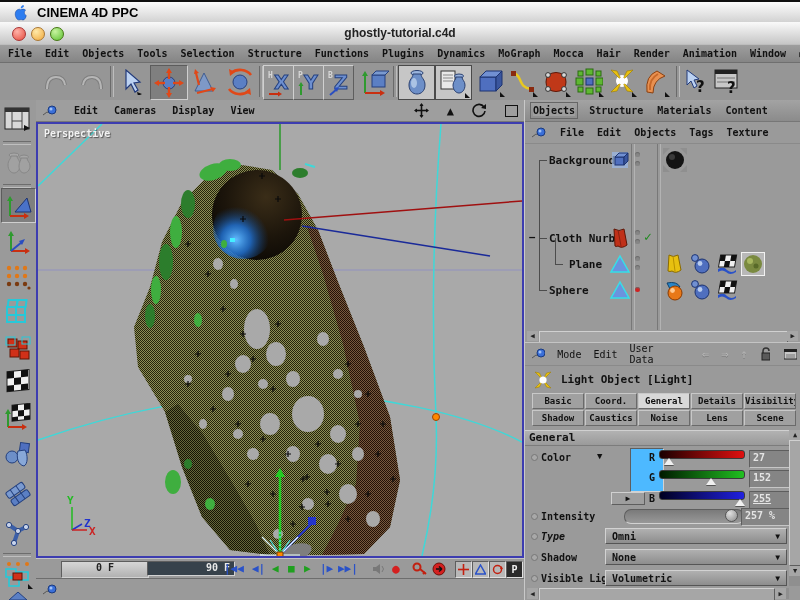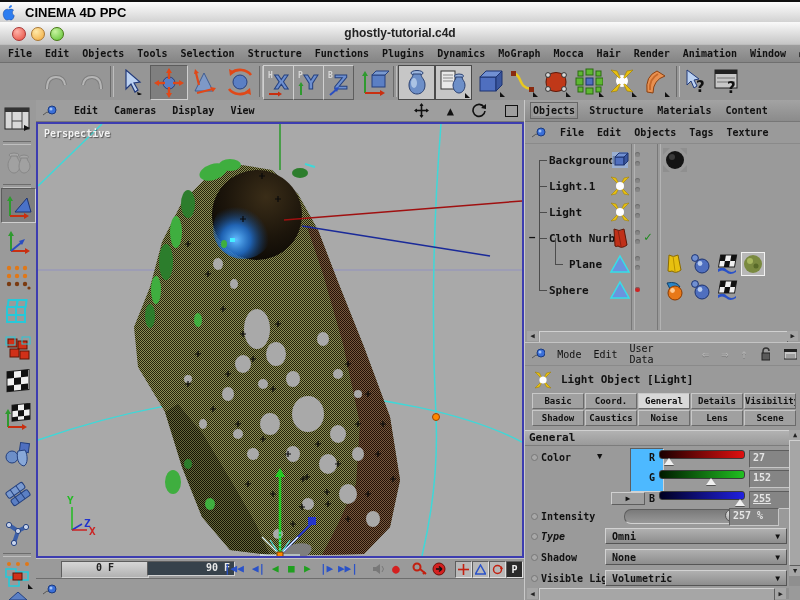--- a/index.html
+++ b/index.html
@@ -5,21 +5,21 @@
   html,body{margin:0;padding:0;background:#666;}
   #root{position:relative;width:800px;height:600px;overflow:hidden;
         font-family:"DejaVu Sans Mono",monospace;font-size:11px;color:#111;
         background:#9c9c9c;}
   .ab{position:absolute;}
   .ic{display:flex;align-items:center;justify-content:center;}
   .sunk{border-top:1px solid #5e5e5e;border-left:1px solid #5e5e5e;border-bottom:1px solid #d2d2d2;border-right:1px solid #d2d2d2;margin-left:19px;}
   .rais{border-top:1px solid #d0d0d0;border-left:1px solid #d0d0d0;border-bottom:1px solid #5e5e5e;border-right:1px solid #5e5e5e;}
   
   .macbar{left:0;top:0;width:800px;height:22px;background:linear-gradient(#fdfdfd,#d2d2d2);
-          border-top:2px solid #111;display:flex;align-items:center;gap:10px;box-sizing:border-box;}
+          border-top:2px solid #111;display:flex;align-items:center;gap:10px;padding-left:12px;box-sizing:border-box;}
   .macapp{font-family:"Liberation Sans",sans-serif;font-weight:bold;font-size:13px;color:#000;}
   
   .titlebar{left:0;top:22px;width:800px;height:22px;background:linear-gradient(#fafafa,#c6c6c6);
             border-bottom:1px solid #808080;}
   .tl{width:12px;height:12px;border-radius:50%;top:5px;}
   .title{width:100%;text-align:center;top:4px;font-family:"Liberation Sans",sans-serif;font-weight:bold;font-size:12px;color:#222;}
   
   .menurow{left:0;top:44px;width:800px;height:18px;background:linear-gradient(#9e9e9e,#858585);
            border-top:1px solid #bdbdbd;display:flex;align-items:center;gap:13px;padding-left:8px;box-sizing:border-box;}
   .menurow span.mi{font-weight:bold;font-size:10px;white-space:nowrap;cursor:default;}
@@ -746,51 +746,21 @@
               <path d="M0 0 h7 l-7 7 z"></path>
               <path d="M24 0 h-7 l7 7 z"></path>
               <path d="M0 24 h7 l-7 -7 z"></path>
               <path d="M24 24 h-7 l7 -7 z"></path>
             </g>
             <circle cx="12" cy="12" r="9" fill="#141414"></circle>
             <circle cx="9" cy="9" r="3" fill="#3a3a3a"></circle>
           </svg>
       </div>
 
-      <div class="ab orow" style="top:30px;">
-        <div class="ab treeline" style="left:14px;top:12px;width:8px;height:1px;"></div>
-        <span class="ab oname" style="left:24px;top:6px;">Light.1</span>
-        <svg class="ab" style="left:84px;top:1px;" width="22" height="22">
-            <g fill="#e8c010" stroke="#9a7a00" stroke-width=".5">
-              <path d="M11 11 L2 2 L7 3 Z"></path>
-              <path d="M11 11 L20 2 L15 3 Z"></path>
-              <path d="M11 11 L2 20 L7 19 Z"></path>
-              <path d="M11 11 L20 20 L15 19 Z"></path>
-            </g>
-            <circle cx="11" cy="11" r="4" fill="#ffffff"></circle>
-          </svg>
-        <div class="ab dot" style="left:110px;top:4px;"></div>
-        <div class="ab dot" style="left:110px;top:13px;"></div>
-      </div>
-
-      <div class="ab orow" style="top:56px;">
-        <div class="ab treeline" style="left:14px;top:12px;width:8px;height:1px;"></div>
-        <span class="ab oname" style="left:24px;top:6px;">Light</span>
-        <svg class="ab" style="left:84px;top:1px;" width="22" height="22">
-            <g fill="#e8c010" stroke="#9a7a00" stroke-width=".5">
-              <path d="M11 11 L2 2 L7 3 Z"></path>
-              <path d="M11 11 L20 2 L15 3 Z"></path>
-              <path d="M11 11 L2 20 L7 19 Z"></path>
-              <path d="M11 11 L20 20 L15 19 Z"></path>
-            </g>
-            <circle cx="11" cy="11" r="4" fill="#ffffff"></circle>
-          </svg>
-        <div class="ab dot" style="left:110px;top:4px;"></div>
-        <div class="ab dot" style="left:110px;top:13px;"></div>
-      </div>
+
 
       <div class="ab orow" style="top:82px;">
         <span class="ab" style="left:4px;top:5px;font-weight:bold;">−</span>
         <div class="ab treeline" style="left:14px;top:12px;width:8px;height:1px;"></div>
         <span class="ab oname" style="left:24px;top:6px;">Cloth Nurbs</span>
         <svg class="ab" style="left:86px;top:1px;" width="20" height="22">
             <path d="M3 2 Q8 5 13 2 L16 18 Q11 22 7 19 Q5 20 4 19 Z" fill="#c03018" stroke="#5e1505"></path>
             <path d="M7 3 L10 19" stroke="#8a2010" fill="none"></path>
           </svg>
         <div class="ab dot" style="left:110px;top:4px;"></div>
@@ -947,21 +917,21 @@
     <div class="ab" style="left:134px;top:391px;width:86px;height:16px;">
       <div class="slider" style="background:linear-gradient(90deg,#000020,#2020e0);"></div>
       <div class="sthumb" style="left:76px;"></div>
     </div>
     <div class="ab valbox" style="left:224px;top:391px;width:44px;text-decoration:underline;">255</div>
 
     <span class="ab plabel" style="left:6px;top:411px;"><span class="bullet"></span><span>Intensity</span></span>
     <div class="ab sunk" style="left:80px;top:409px;width:118px;height:13px;border-radius:7px;background:linear-gradient(#7a7a7a,#989898);">
       <div class="ab" style="left:100px;top:-1px;width:13px;height:13px;border-radius:50%;background:radial-gradient(circle at 35% 30%,#e0e0e0,#8a8a8a);border:1px solid #555;box-sizing:border-box;"></div>
     </div>
-    <div class="ab valbox" style="left:204px;top:408px;width:50px;">257 %</div>
+    <div class="ab valbox" style="left:216px;top:408px;width:50px;">257 %</div>
 
     <span class="ab plabel" style="left:6px;top:431px;font-style:italic;"><span class="bullet"></span><span>Type</span></span>
     <div class="ab dd" style="left:80px;top:428px;width:182px;">
       <span>Omni</span>
         <span style="font-size:8px;">▼</span>
     </div>
 
     <span class="ab plabel" style="left:6px;top:452px;"><span class="bullet"></span><span>Shadow</span></span>
     <div class="ab dd" style="left:80px;top:449px;width:182px;">
       <span>None</span>

